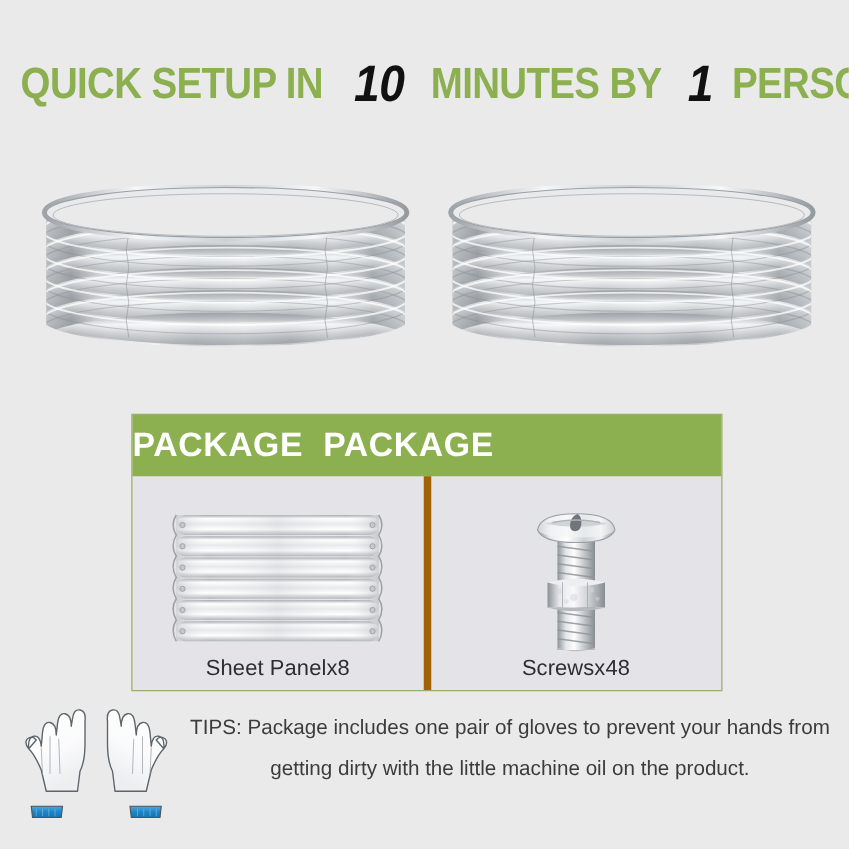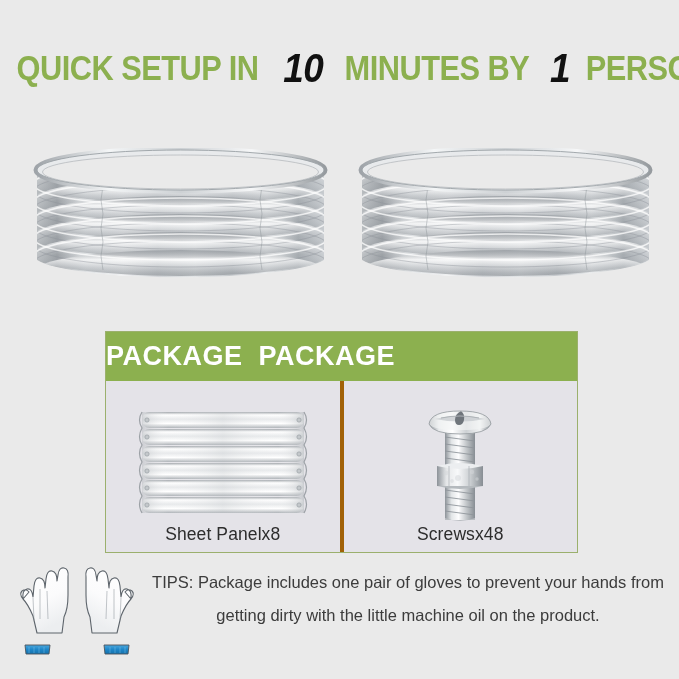--- a/index.html
+++ b/index.html
@@ -96,21 +96,21 @@
   .pkg-cell {
     flex: 1 1 0;
     position: relative;
     display: flex;
     flex-direction: column;
     align-items: center;
     justify-content: flex-start;
     box-sizing: border-box;
     padding-top: 24px;
   }
-  .pkg-cell + .pkg-cell { border-left: 4px solid #a16207; }
+  .pkg-cell + .pkg-cell { border-left: 6px solid #a16207; }
   .pkg-art {
     height: 118px;
     display: flex;
     align-items: center;
     justify-content: center;
   }
   .pkg-label {
     font-size: 17.5px;
     color: #2d2d2d;
     letter-spacing: 0.1px;

